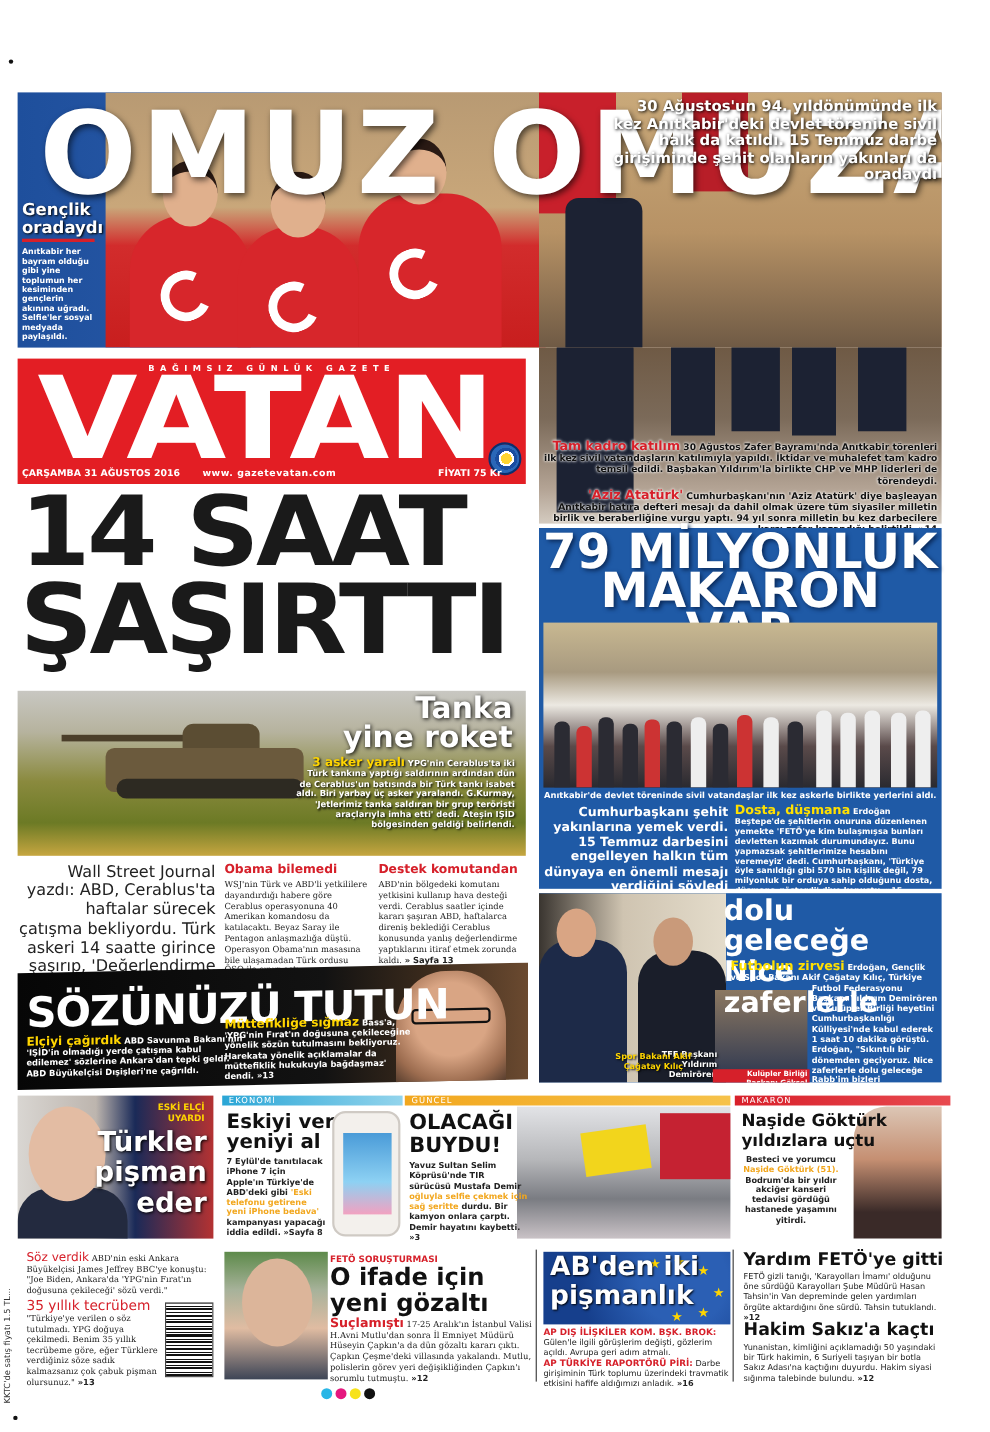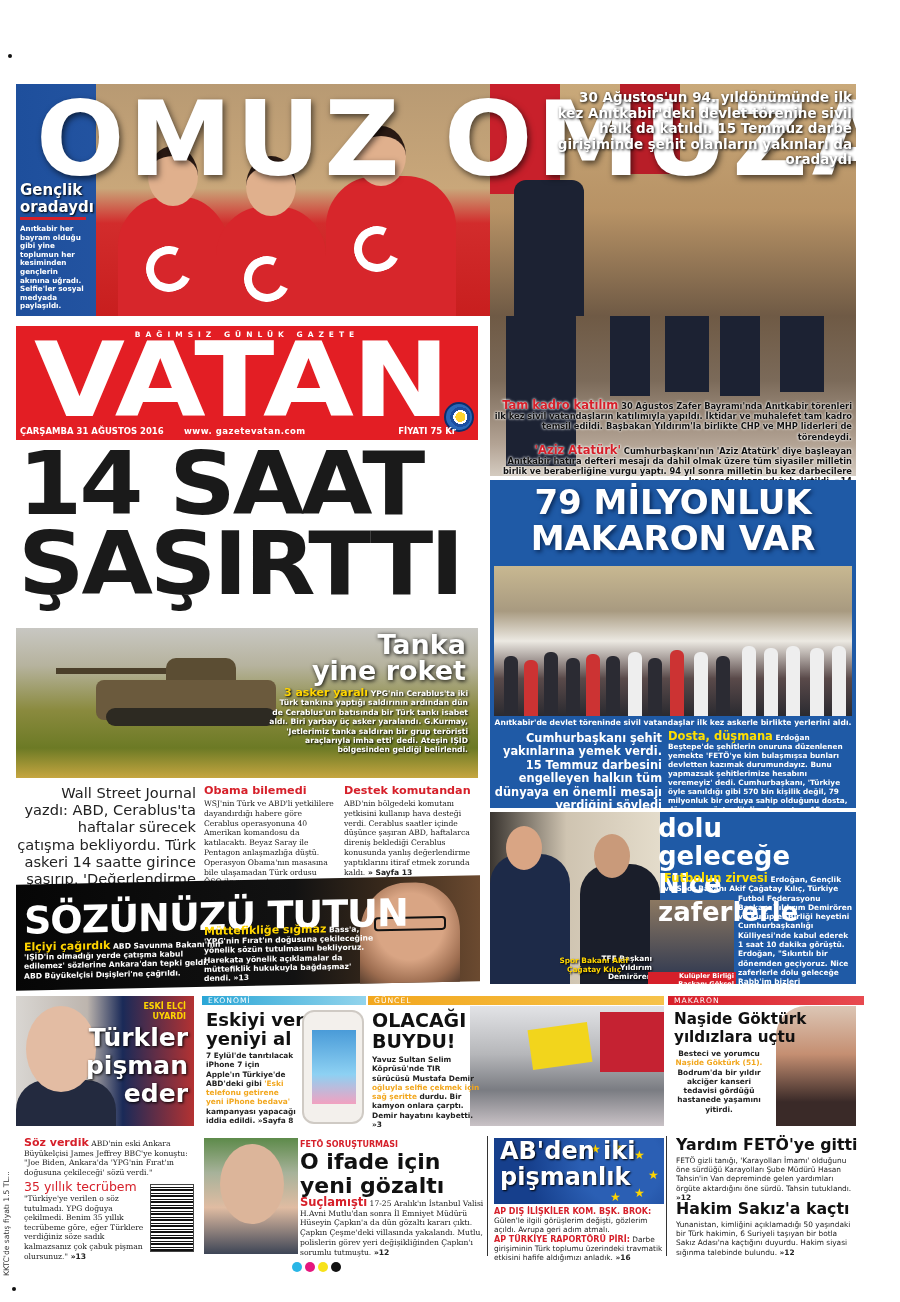--- a/index.html
+++ b/index.html
@@ -59,21 +59,21 @@
   
   #sozunuzu-box { left: 16px; top: 880px; width: 464px; height: 106px; background: linear-gradient(90deg,#060606 0%, #121212 60%, #3a2a1c 80%, #6b4a30 100%); overflow:hidden; transform: skewY(-1.2deg); }
   #sozunuzu-title { left: 8px; top: 16px; color: #fff; font-weight: bold; font-size: 38px; letter-spacing: -1px; line-height: 40px; }
   #bass-face { right: 20px; top: 6px; width: 100px; height: 110px; border-radius: 45% 45% 10% 10%; background: radial-gradient(circle at 50% 40%, #d9a584 0 40%, #9c6c4f 70%, #3a2a20 100%); }
   #bass-glasses { right: 34px; top: 40px; width: 72px; height: 14px; border: 2px solid #111; border-radius: 4px; }
   #elci-text { left: 8px; top: 58px; width: 200px; color: #fff; font-weight: bold; font-size: 7.6px; line-height: 9.2px; }
   #muttefik-text { left: 188px; top: 46px; width: 176px; color: #fff; font-weight: bold; font-size: 7.6px; line-height: 9.2px; }
 
   
   #blue-section { left: 490px; top: 480px; width: 366px; height: 328px; background: #1f5aa6; }
-  #milyon-title { left: 0; top: 4px; width: 366px; text-align: center; color: #fff; font-weight: bold; font-size: 34px; line-height: 36px; text-shadow: 2px 2px 4px #0a2a5a; }
+  #milyon-title { left: 0; top: 4px; width: 366px; text-align: center; color: #fff; font-weight: bold; font-size: 44px; line-height: 36px; text-shadow: 2px 2px 4px #0a2a5a; }
   #crowd-photo { left: 4px; top: 86px; width: 358px; height: 150px; background: linear-gradient(180deg,#c8b891 0%, #a89a80 30%, #ece9e2 50%, #5a4a4a 75%, #2a2a30 100%); overflow:hidden; }
   .person { position:absolute; bottom:0; width:14px; background:#2b2b33; border-radius:6px 6px 0 0; }
   .person.w { background:#eeeeee; }
   .person.r { background:#c33; }
   #crowd-caption { left: 0; top: 238px; width: 366px; text-align: center; color: #fff; font-weight: bold; font-size: 7.6px; }
   #yemek-text { left: 4px; top: 252px; width: 168px; text-align: right; color: #fff; font-weight: bold; font-size: 11.4px; line-height: 13.4px; }
   #dosta-text { left: 178px; top: 252px; width: 184px; color: #fff; font-weight: bold; font-size: 7.3px; line-height: 9px; }
   .hl-yellow2 { color: #ffe000; font-size: 11.5px; }
 
   
@@ -113,21 +113,21 @@
   #truck-cab { left: 60px; top: 20px; width: 60px; height: 40px; background: #f2d51c; transform: rotate(-8deg); }
   #red-trailer { left: 130px; top: 6px; width: 70px; height: 60px; background: #c52232; }
 
   #makaron-title { left: 674px; top: 1010px; color: #111; font-weight: bold; font-size: 15.2px; line-height: 18px; }
   #makaron-text { left: 674px; top: 1049px; width: 90px; text-align: center; font-weight: bold; font-size: 7.4px; line-height: 9.3px; color: #222; }
   #naside-photo { left: 776px; top: 1006px; width: 80px; height: 120px; background: linear-gradient(180deg,#dcc6b5 0%, #c58f72 40%, #3a2a28 80%); border-radius: 30px 0 0 0; }
 
   
   #soz-verdik { left: 24px; top: 1138px; width: 170px; font-family: "DejaVu Serif", serif; font-size: 7.6px; line-height: 9.6px; color: #222; }
   #tecrube { left: 24px; top: 1180px; width: 122px; font-family: "DejaVu Serif", serif; font-size: 7.6px; line-height: 9.6px; color: #222; }
-  .hd-red { font-family: "DejaVu Sans", sans-serif; font-weight: bold; color: #d6202a; font-size: 11px; }
+  .hd-red { font-family: "DejaVu Sans", sans-serif; font-weight: normal; color: #d6202a; font-size: 11px; }
   .hd-red-lg { display:block; font-family: "DejaVu Sans", sans-serif; font-weight: normal; color: #d6202a; font-size: 12.5px; line-height: 14px; }
   #barcode { left: 150px; top: 1184px; width: 44px; height: 68px; border: 1px solid #444; background: repeating-linear-gradient(0deg,#111 0 2px,#fff 2px 3px,#111 3px 4px,#fff 4px 6px); }
   #kktc { left: 2px; top: 1140px; width: 12px; height: 140px; }
   #kktc span { display:block; transform: rotate(-90deg); transform-origin: left top; position:absolute; top:136px; left:0; white-space: nowrap; font-size: 7.6px; color:#333; width: 140px; }
 
   #feto-photo { left: 204px; top: 1138px; width: 94px; height: 116px; background: linear-gradient(180deg,#5d8a4a 0%, #a7b29a 30%, #e0bca2 60%, #3d4556 100%); overflow:hidden; }
   #capkin-head { left: 16px; top: 6px; width: 64px; height: 80px; border-radius: 50%; background: #dcb59a; }
   #feto-kicker { left: 300px; top: 1140px; color: #d6202a; font-weight: bold; font-size: 8px; }
   #feto-title { left: 300px; top: 1150px; color: #111; font-weight: bold; font-size: 22px; line-height: 24px; }
   #feto-text { left: 300px; top: 1198px; width: 186px; font-family: "DejaVu Serif", serif; font-size: 7.6px; line-height: 9.7px; color: #222; }
@@ -222,21 +222,21 @@
   <div id="tank-text" class="abs"><span class="hl-yellow">3 asker yaralı</span><span> YPG'nin Cerablus'ta iki Türk tankına yaptığı saldırının ardından dün de Cerablus'un batısında bir Türk tankı isabet aldı. Biri yarbay üç asker yaralandı. G.Kurmay, 'Jetlerimiz tanka saldıran bir grup teröristi araçlarıyla imha etti' dedi. Ateşin IŞİD bölgesinden geldiği belirlendi.</span></div>
 </div>
 
 <div id="wsj-text" class="abs">Wall Street Journal yazdı: ABD, Cerablus'ta haftalar sürecek çatışma bekliyordu. Türk askeri 14 saatte girince şaşırıp, 'Değerlendirme hatası yapmışız' dediler</div>
 <div id="col-obama" class="abs">
   <div class="col-head">Obama bilemedi</div>
   <div class="col-body">WSJ'nin Türk ve ABD'li yetkililere dayandırdığı habere göre Cerablus operasyonuna 40 Amerikan komandosu da katılacaktı. Beyaz Saray ile Pentagon anlaşmazlığa düştü. Operasyon Obama'nın masasına bile ulaşamadan Türk ordusu ÖSO ile sınırı aştı.</div>
 </div>
 <div id="col-destek" class="abs">
   <div class="col-head">Destek komutandan</div>
-  <div class="col-body"><span>ABD'nin bölgedeki komutanı yetkisini kullanıp hava desteği verdi. Cerablus saatler içinde düşünce şaşıran ABD, haftalarca direniş beklediği Cerablus konusunda yanlış değerlendirme yaptıklarını itiraf etmek zorunda kaldı.</span><span class="ref"> » Sayfa 13</span></div>
+  <div class="col-body"><span>ABD'nin bölgedeki komutanı yetkisini kullanıp hava desteği verdi. Cerablus saatler içinde kararı şaşıran ABD, haftalarca direniş beklediği Cerablus konusunda yanlış değerlendirme yaptıklarını itiraf etmek zorunda kaldı.</span><span class="ref"> » Sayfa 13</span></div>
 </div>
 
 <div id="sozunuzu-box" class="abs">
   <div id="bass-face" class="abs"></div>
   <div id="bass-glasses" class="abs"></div>
   <div id="sozunuzu-title" class="abs">SÖZÜNÜZÜ TUTUN</div>
   <div id="elci-text" class="abs"><span class="hl-yellow">Elçiyi çağırdık</span><span> ABD Savunma Bakanı'nın 'IŞİD'in olmadığı yerde çatışma kabul edilemez' sözlerine Ankara'dan tepki geldi. ABD Büyükelçisi Dışişleri'ne çağrıldı.</span></div>
   <div id="muttefik-text" class="abs"><span class="hl-yellow">Müttefikliğe sığmaz</span><span> Bass'a, 'YPG'nin Fırat'ın doğusuna çekileceğine yönelik sözün tutulmasını bekliyoruz. Harekata yönelik açıklamalar da müttefiklik hukukuyla bağdaşmaz' dendi.</span><span class="ref"> »13</span></div>
 </div>
 

